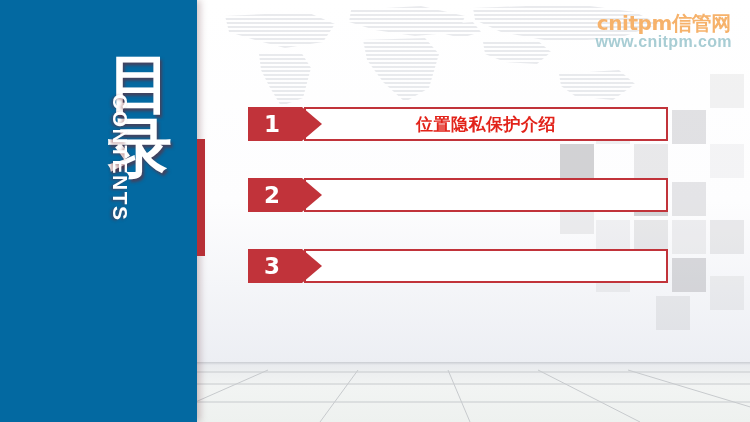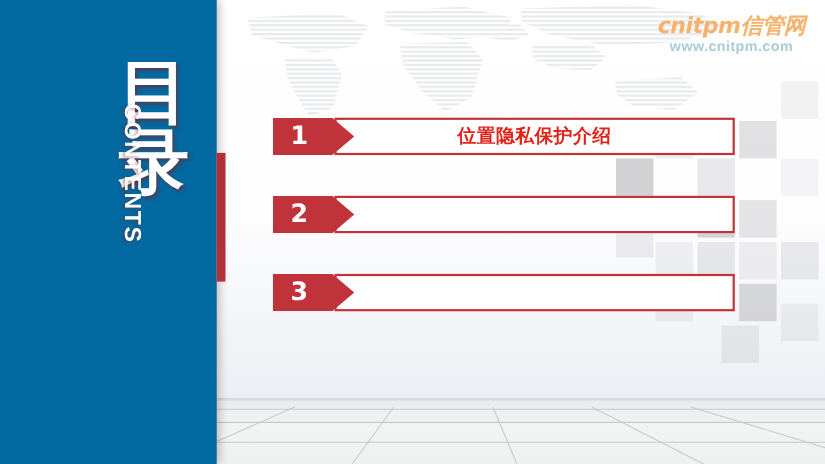--- a/index.html
+++ b/index.html
@@ -96,30 +96,29 @@
   
   .watermark {
     position: absolute;
     right: 18px; top: 12px;
     text-align: center;
     user-select: none;
   }
   .wm-line1 {
     font-family: "DejaVu Sans", "Liberation Sans", sans-serif;
     font-weight: 700;
-    font-style: italic;
     font-size: 20px;
     letter-spacing: -0.4px;
     line-height: 22px;
     color: #f6b26b;
   }
   .wm-line2 {
     font-family: "Liberation Sans", sans-serif;
     font-weight: 700;
-    font-size: 13px;
+    font-size: 16px;
     letter-spacing: .4px;
     line-height: 16px;
     color: #a8cdd4;
   }
 
   
   .rows { position: absolute; left: 248px; top: 107px; width: 420px; }
   .row {
     position: relative;
     height: 34px;

